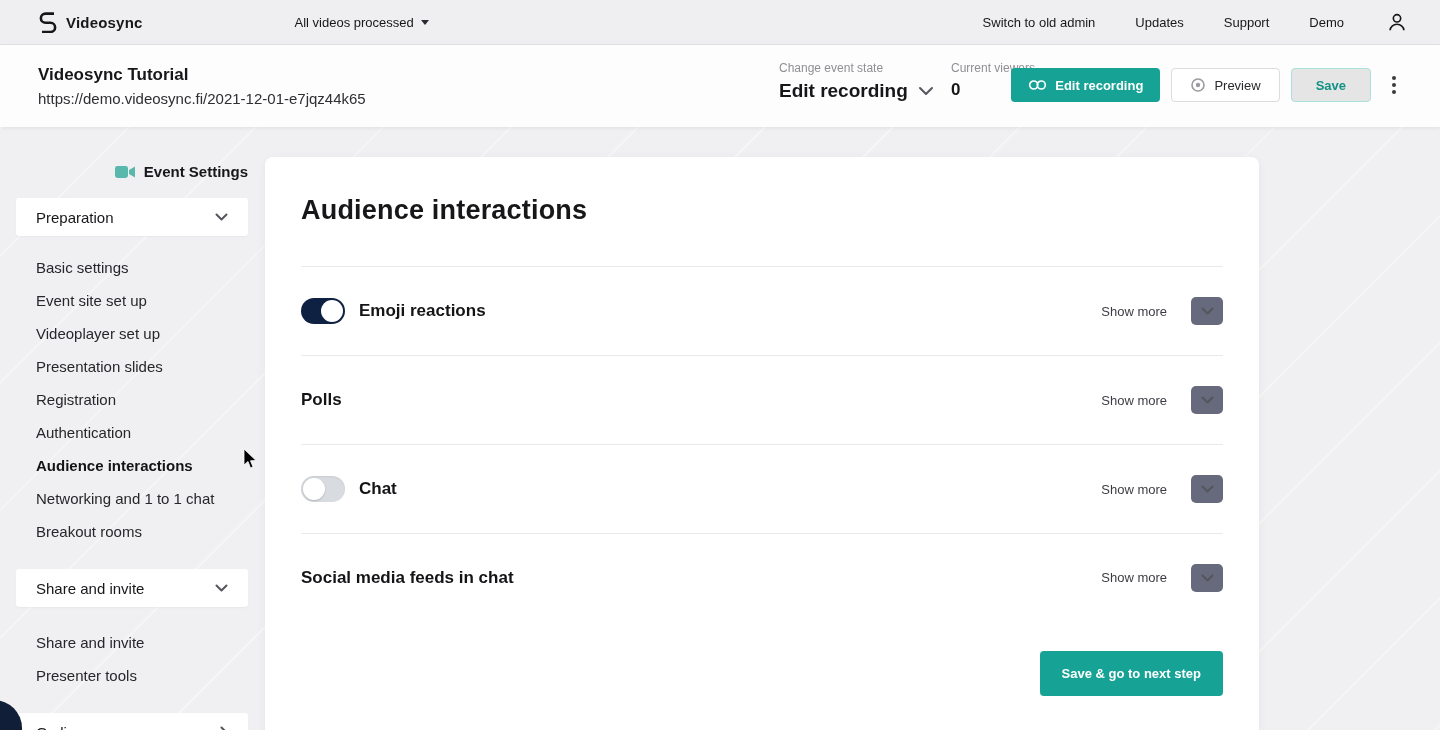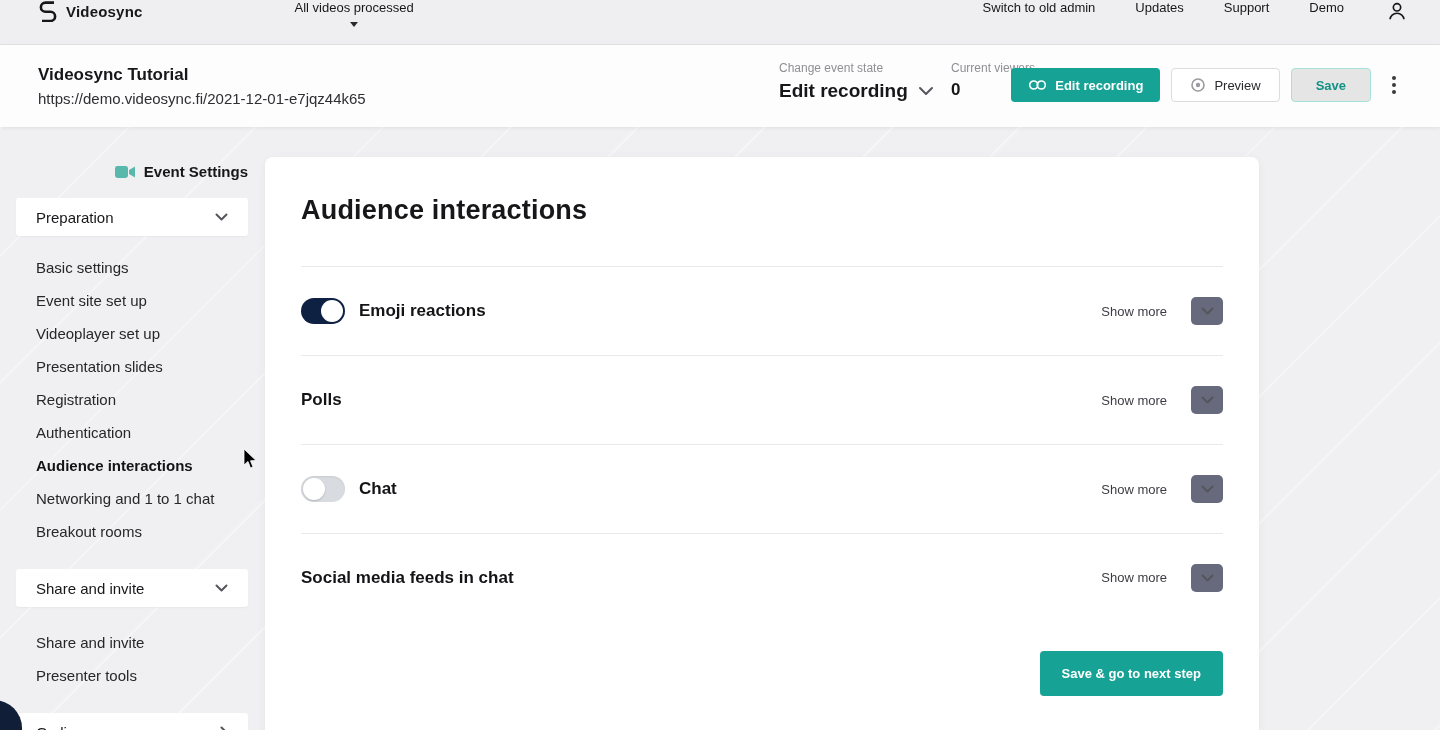--- a/index.html
+++ b/index.html
@@ -14,25 +14,25 @@
     content:"";
     position:absolute; inset:0;
     background: repeating-linear-gradient(135deg, rgba(255,255,255,.35) 0 2px, transparent 2px 90px);
     pointer-events:none;
   }
 
   
   .topbar{
     position:absolute; left:0; top:0; width:1440px; height:45px;
     background:#efeff1; border-bottom:1px solid #e3e3e6;
-    display:flex; align-items:flex-start;
+    display:flex; align-items:center;
   }
   .brand{ display:flex; align-items:center; gap:8px; margin-left:38px; cursor:pointer;}
   .brand-name{ font-size:15px; font-weight:700; letter-spacing:.2px;}
-  .videos-filter{ display:flex; align-items:center; gap:7px; margin-left:152px; font-size:13px; cursor:pointer;flex-direction:column;}
+  .videos-filter{ display:flex; align-items:center; gap:7px; margin-left:152px; font-size:13px; cursor:pointer;}
   .caret-down-solid{ width:0;height:0;border-left:4px solid transparent;border-right:4px solid transparent;border-top:5px solid #2a2a2e;}
   .toplinks{ margin-left:auto; display:flex; align-items:center; gap:40px; font-size:13px;}
   .toplinks span{ cursor:pointer; }
   .user-btn{ margin:0 32px 0 42px; display:flex; align-items:center; cursor:pointer;}
 
   
   .event-header{
     position:absolute; left:0; top:45px; width:1440px; height:82px;
     background:#fdfdfe; box-shadow:0 1px 4px rgba(20,20,40,.07);
     display:flex; align-items:center;

